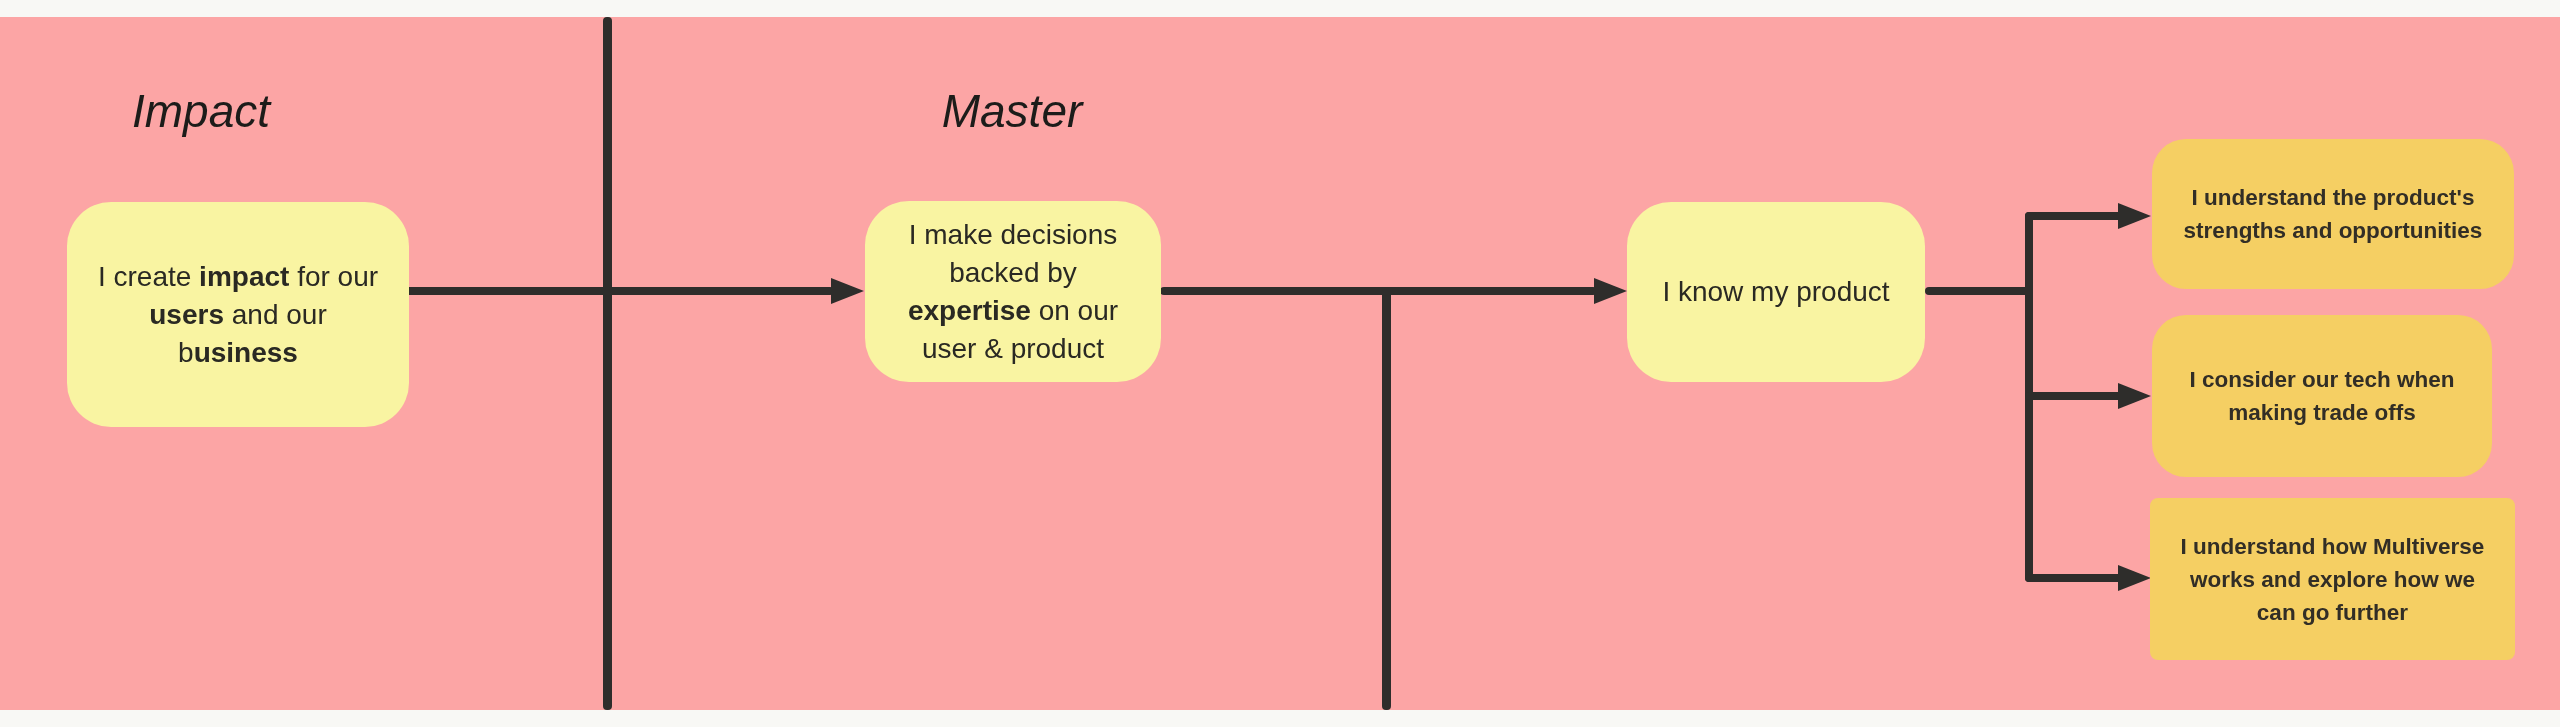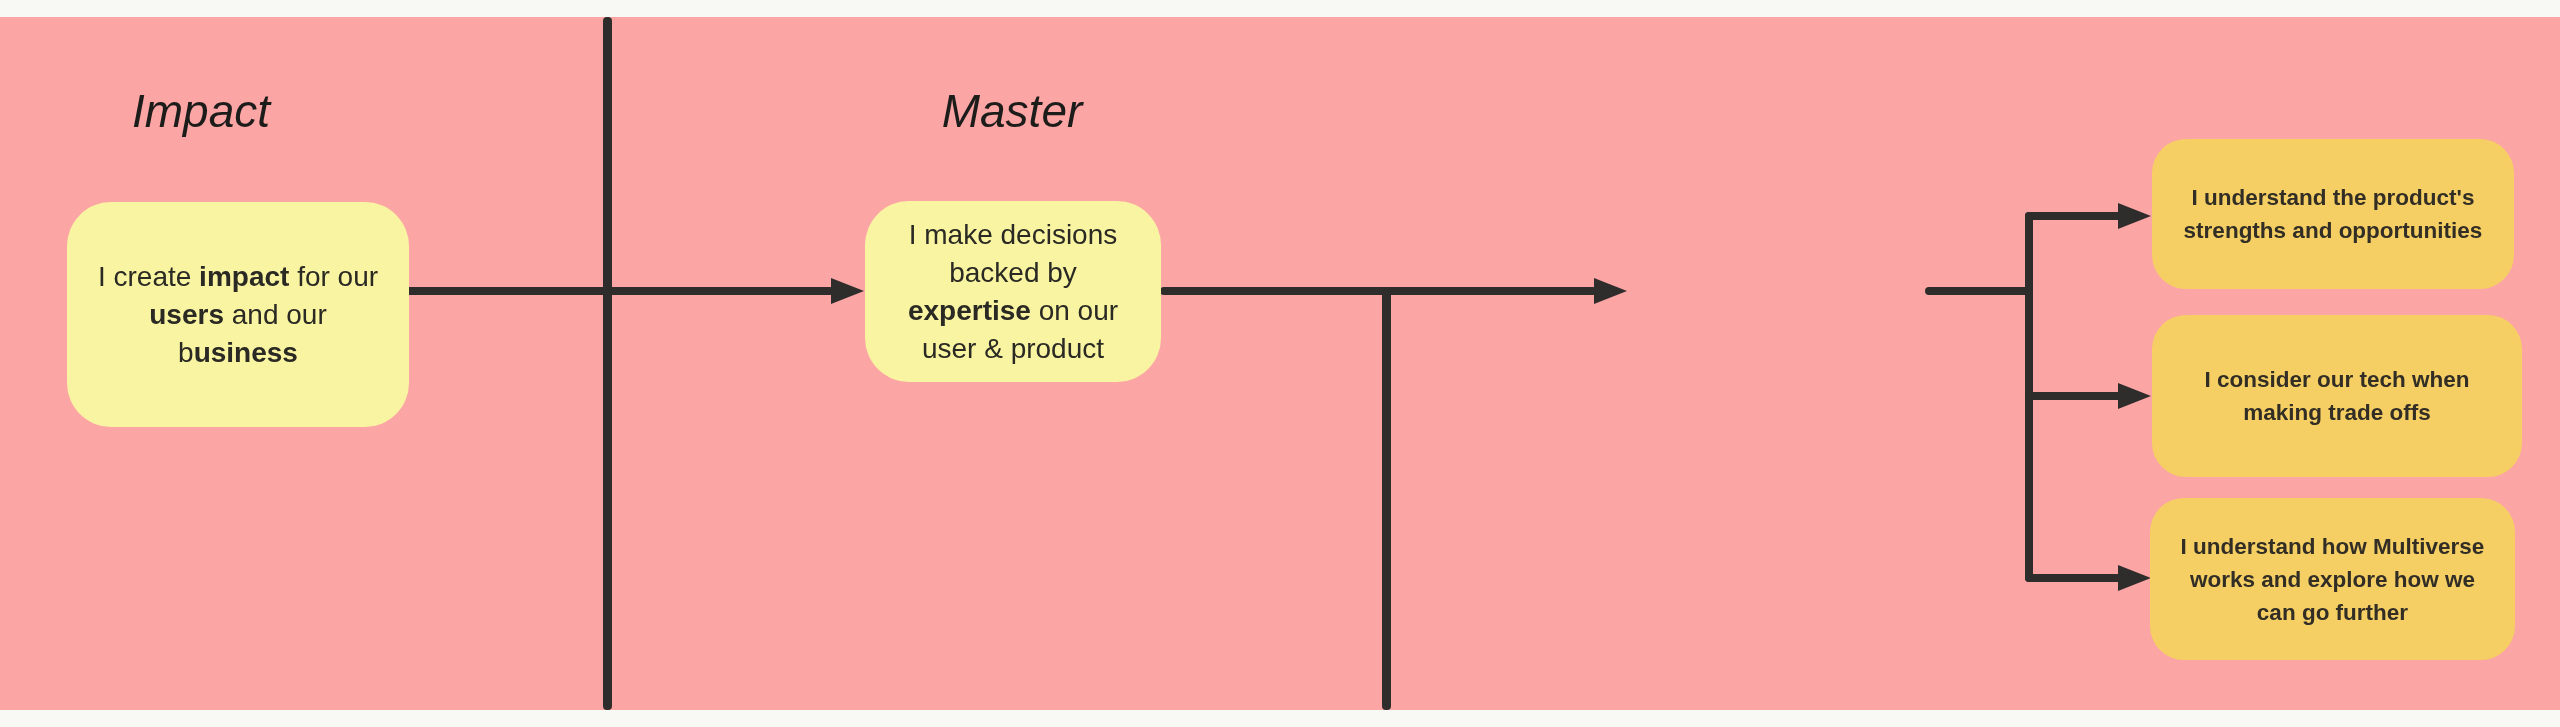--- a/index.html
+++ b/index.html
@@ -84,21 +84,21 @@
     border-radius: 34px;
     font-size: 22.5px;
     line-height: 33px;
     font-weight: 700;
     color: #322e26;
   }
   .n1 { left: 30px;   top: 202px; width: 342px; height: 225px; padding: 12px 26px; margin-left: 37px; }
   .n2 { left: 865px;  top: 201px; width: 296px; height: 181px; padding: 0 22px; }
   .n3 { left: 1627px; top: 202px; width: 298px; height: 180px; padding: 0 22px; }
   .o1 { left: 2152px; top: 139px; width: 362px; height: 150px; padding: 0 22px; }
-  .o2 { left: 2152px; top: 315px; width: 370px; height: 162px; padding: 0 24px; }
+  .o2 { left: 2152px; top: 315px; width: 340px; height: 162px; padding: 0 24px; }
   .o3 { left: 2150px; top: 498px; width: 365px; height: 162px; padding: 0 18px; }
 
   .note b { font-weight: 700; }
 </style>
 </head>
 <body>
 
 <div class="canvas">
 
   <div class="edge-strip top"></div>
@@ -126,26 +126,29 @@
   <div class="arrowhead ah-bot"></div>
 
   <div class="note light n1" style="background-color: rgb(249, 244, 162);">
     <span><span>I create </span><b>impact</b><span> for our </span><b>users</b><span> and our b</span><b>usiness</b></span>
   </div>
 
   <div class="note light n2" style="background-color: rgb(249, 244, 162);">
     <span><span>I make decisions backed by </span><b>expertise</b><span> on our user &amp; product</span></span>
   </div>
 
+  <div class="note light n3" style="background-color: rgb(249, 244, 162);">
+    <span><span>I know my product</span></span>
+  </div>
 
   <div class="note orange o1" style="background-color: rgb(245, 207, 99);">
     <span><b>I understand the product's strengths and opportunities</b></span>
   </div>
 
   <div class="note orange o2" style="background-color: rgb(245, 207, 99);">
     <span><b>I consider our tech when making trade offs</b></span>
   </div>
 
-  <div class="note orange o3" style="background-color: rgb(245, 207, 99);">
+  <div class="note orange o3" style="background-color: rgb(245, 207, 99); border-radius: 8px;">
     <span><b>I understand how Multiverse works and explore how we can go further</b></span>
   </div>
 
 </div>
 
 </body></html>

